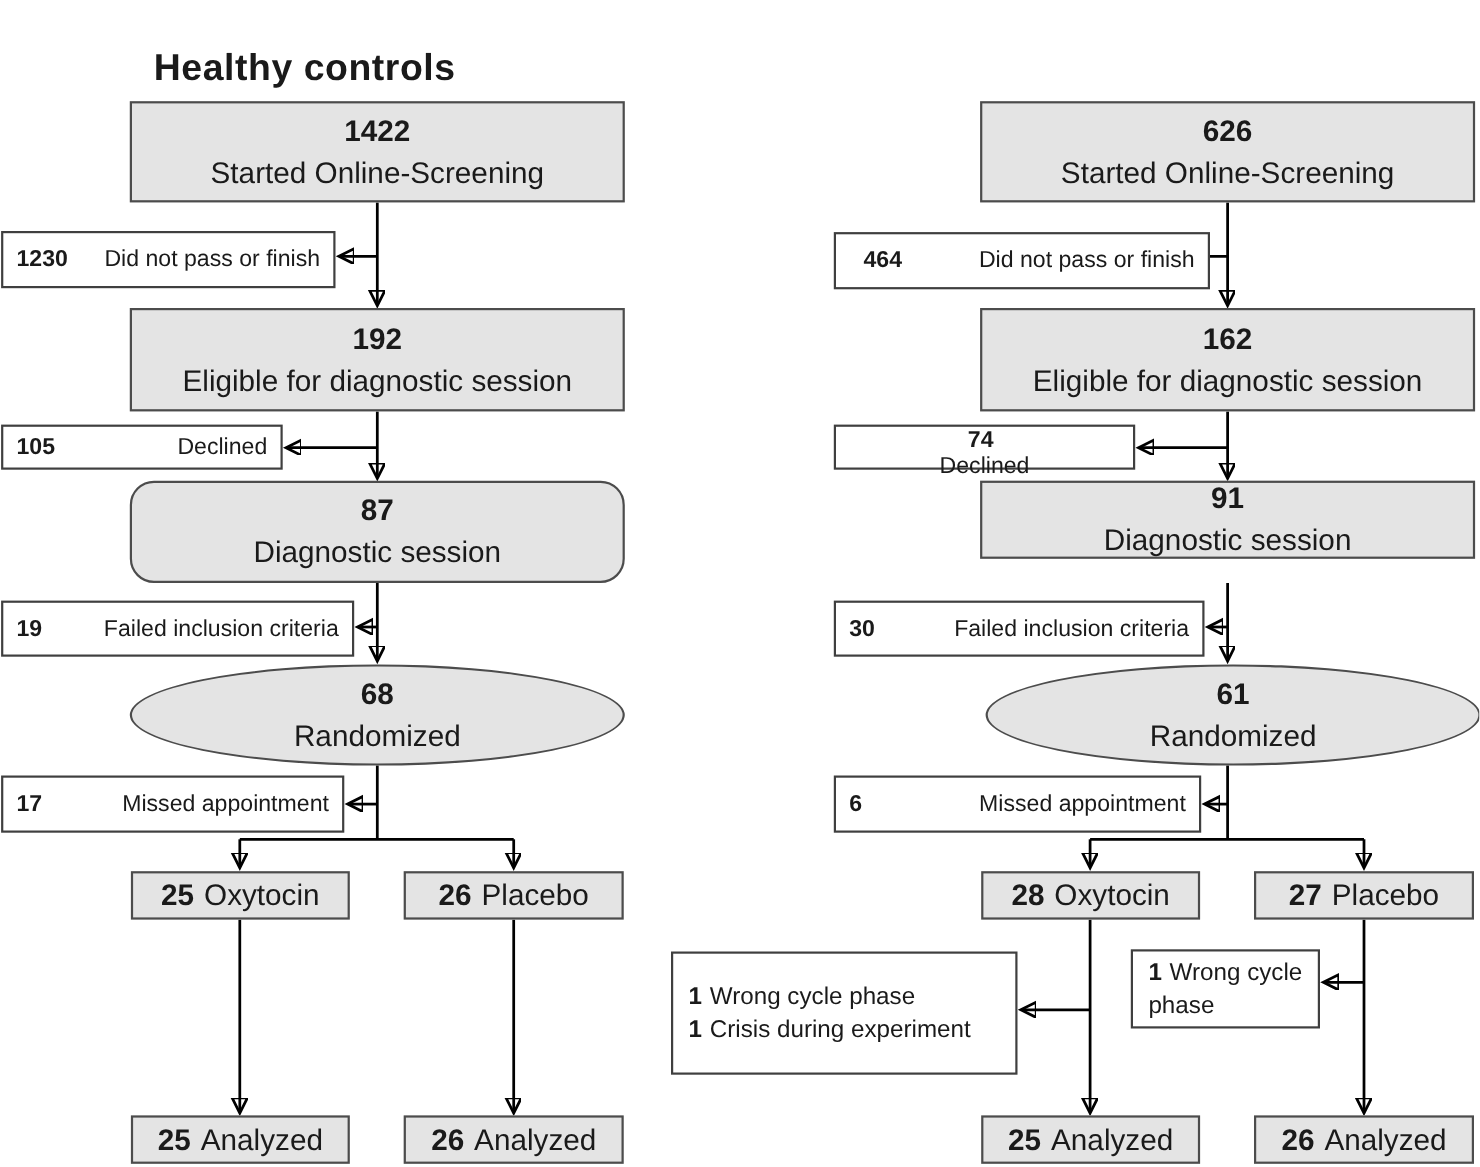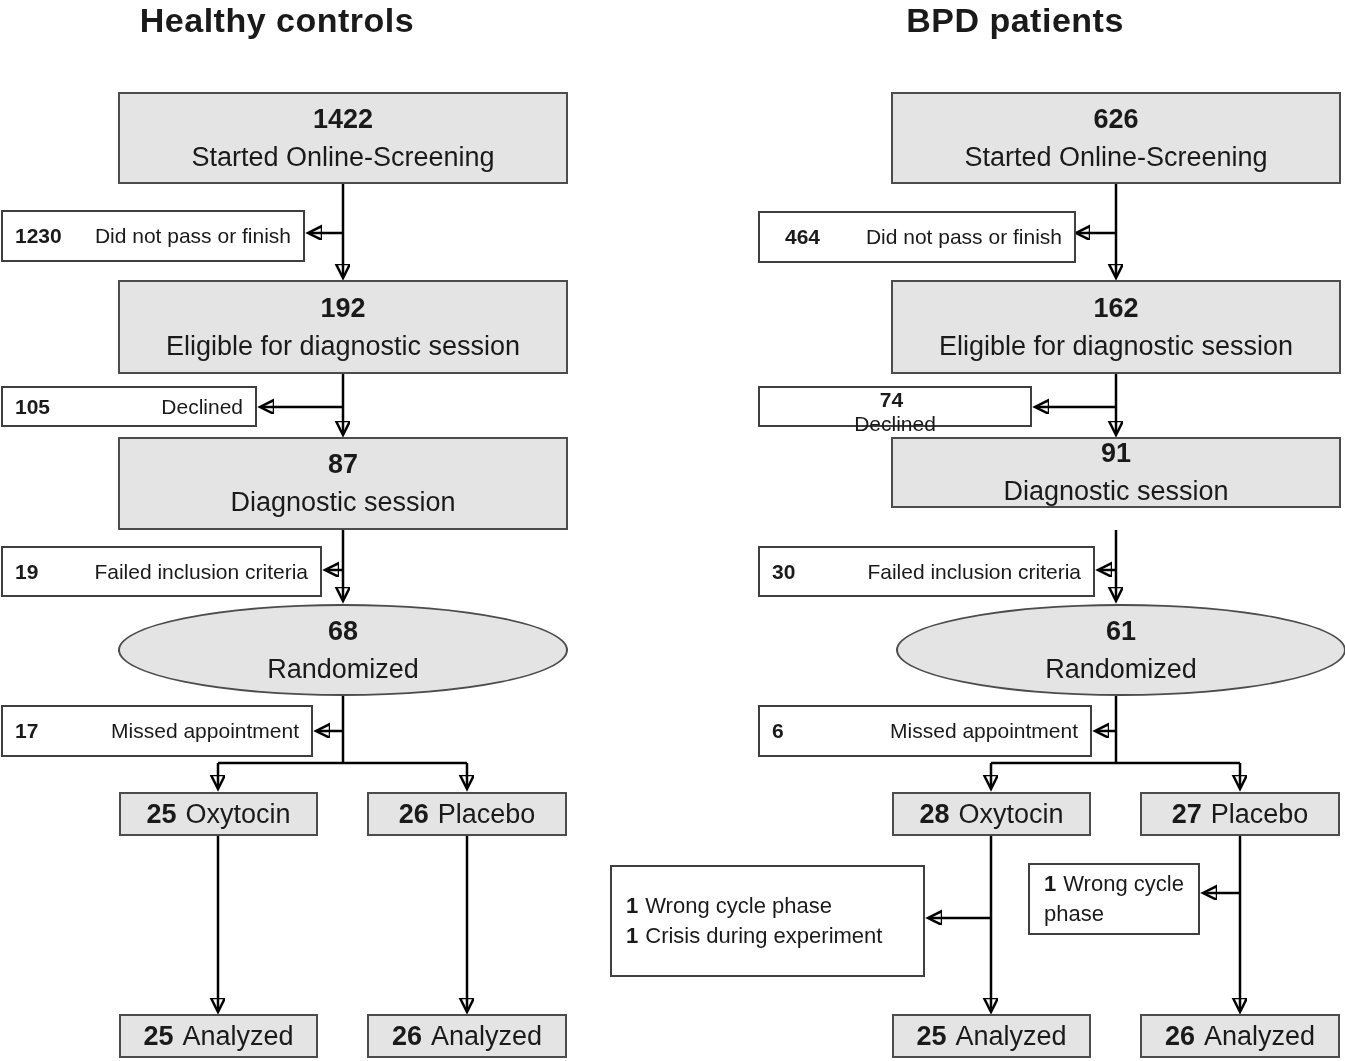--- a/index.html
+++ b/index.html
@@ -8,21 +8,21 @@
     --side-box-fill:#ffffff;
     --side-box-border:#3f3f3f;
     --line-color:#000000;
     --text-color:#1a1a1a;
   }
   html,body{margin:0;padding:0;background:#ffffff;}
   #stage{
     position:relative;width:1345px;height:1061px;background:#ffffff;overflow:hidden;
     font-family:"Liberation Sans","DejaVu Sans",sans-serif;color:var(--text-color);
   }
-  .col-title{position:absolute;font-size:34px;font-weight:bold;text-align:center;letter-spacing:0.5px;}
+  .col-title{position:absolute;font-size:34px;font-weight:bold;text-align:center;letter-spacing:0.5px;margin-top:42px;}
   .stage-box{
     position:absolute;box-sizing:border-box;background:var(--box-fill);
     border:2px solid var(--box-border);
     display:flex;flex-direction:column;align-items:center;justify-content:center;gap:7px;
     font-size:27px;text-align:center;
   }
   .stage-box .num{font-weight:bold;}
   .ellipse{border-radius:50%;}
   .side-box{
     position:absolute;box-sizing:border-box;background:var(--side-box-fill);
@@ -82,21 +82,20 @@
     <line x1="1116" y1="731" x2="1096" y2="731" marker-end="url(#ah)"></line>
     <line x1="991" y1="763" x2="991" y2="788" marker-end="url(#ah)"></line>
     <line x1="1240" y1="763" x2="1240" y2="788" marker-end="url(#ah)"></line>
     <line x1="991" y1="836" x2="991" y2="1011" marker-end="url(#ah)"></line>
     <line x1="991" y1="918" x2="929" y2="918" marker-end="url(#ah)"></line>
     <line x1="1240" y1="836" x2="1240" y2="1011" marker-end="url(#ah)"></line>
     <line x1="1240" y1="893" x2="1204" y2="893" marker-end="url(#ah)"></line>
   </svg>
 
   <div class="col-title" style="left:77px;top:1px;width:400px;">Healthy controls</div>
-  <div class="col-title" style="left:815px;top:1px;width:400px;">BPD patients</div>
 
   <div class="stage-box" style="left:118px;top:92px;width:450px;height:92px;">
     <div class="num">1422</div>
     <div class="lbl">Started Online-Screening</div>
   </div>
 
   <div class="side-box" style="left:1px;top:210px;width:304px;height:52px;">
     <b>1230</b>
     <span>Did not pass or finish</span>
   </div>
@@ -104,21 +103,21 @@
   <div class="stage-box" style="left:118px;top:280px;width:450px;height:94px;">
     <div class="num">192</div>
     <div class="lbl">Eligible for diagnostic session</div>
   </div>
 
   <div class="side-box" style="left:1px;top:386px;width:256px;height:41px;">
     <b>105</b>
     <span>Declined</span>
   </div>
 
-  <div class="stage-box" style="left:118px;top:437px;width:450px;height:93px;">
+  <div class="stage-box" style="left:118px;top:437px;width:450px;height:93px;border-radius:22px;">
     <div class="num">87</div>
     <div class="lbl">Diagnostic session</div>
   </div>
 
   <div class="side-box" style="left:1px;top:546px;width:321px;height:51px;">
     <b>19</b>
     <span>Failed inclusion criteria</span>
   </div>
 
   <div class="stage-box ellipse" style="left:118px;top:604px;width:450px;height:92px;">
@@ -147,21 +146,21 @@
   <div class="arm-box" style="left:367px;top:1014px;width:200px;height:44px;">
     <b>26</b>
     <span>Analyzed</span>
   </div>
 
   <div class="stage-box" style="left:891px;top:92px;width:450px;height:92px;">
     <div class="num">626</div>
     <div class="lbl">Started Online-Screening</div>
   </div>
 
-  <div class="side-box" style="left:758px;top:211px;width:318px;height:52px;padding-left:25px;">
+  <div class="side-box" style="left:758px;top:211px;width:342px;height:52px;padding-left:25px;">
     <b>464</b>
     <span>Did not pass or finish</span>
   </div>
 
   <div class="stage-box" style="left:891px;top:280px;width:450px;height:94px;">
     <div class="num">162</div>
     <div class="lbl">Eligible for diagnostic session</div>
   </div>
 
   <div class="side-box" style="left:758px;top:386px;width:274px;height:41px;flex-direction:column;">

